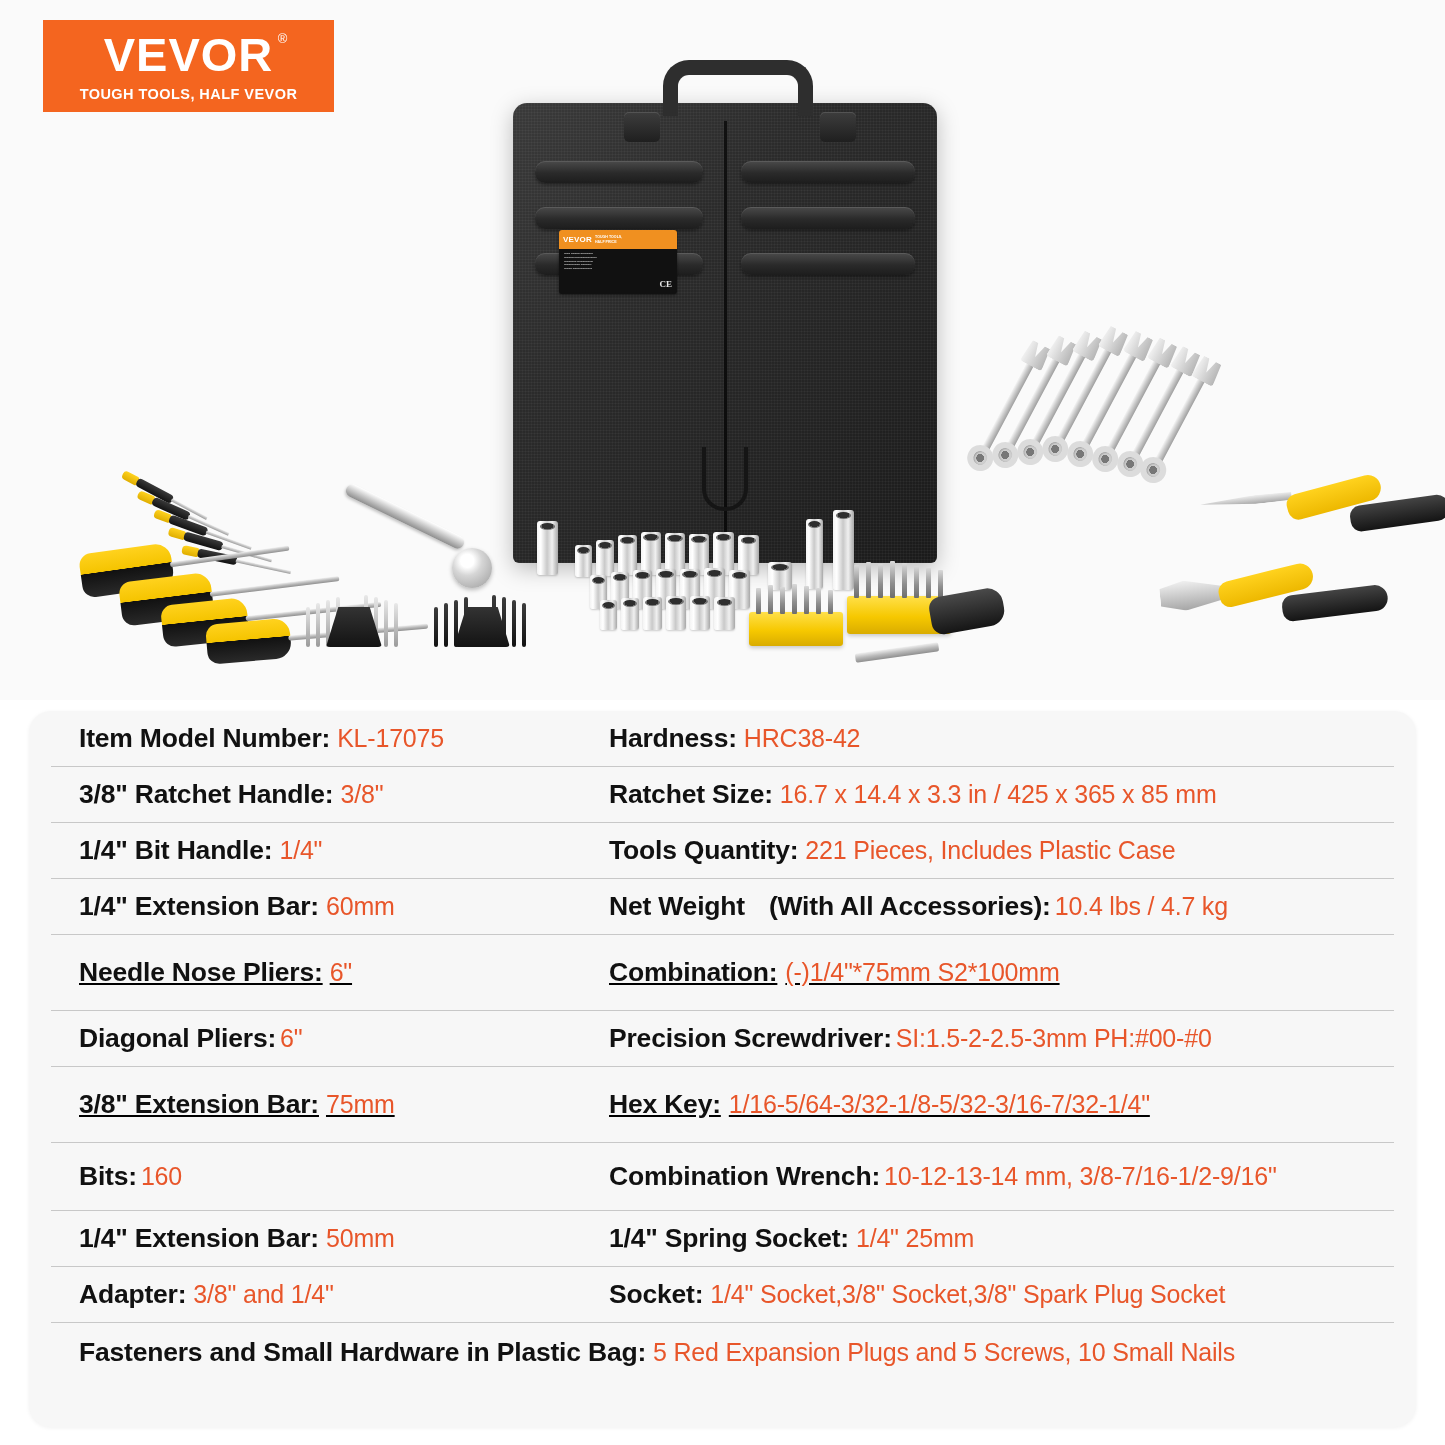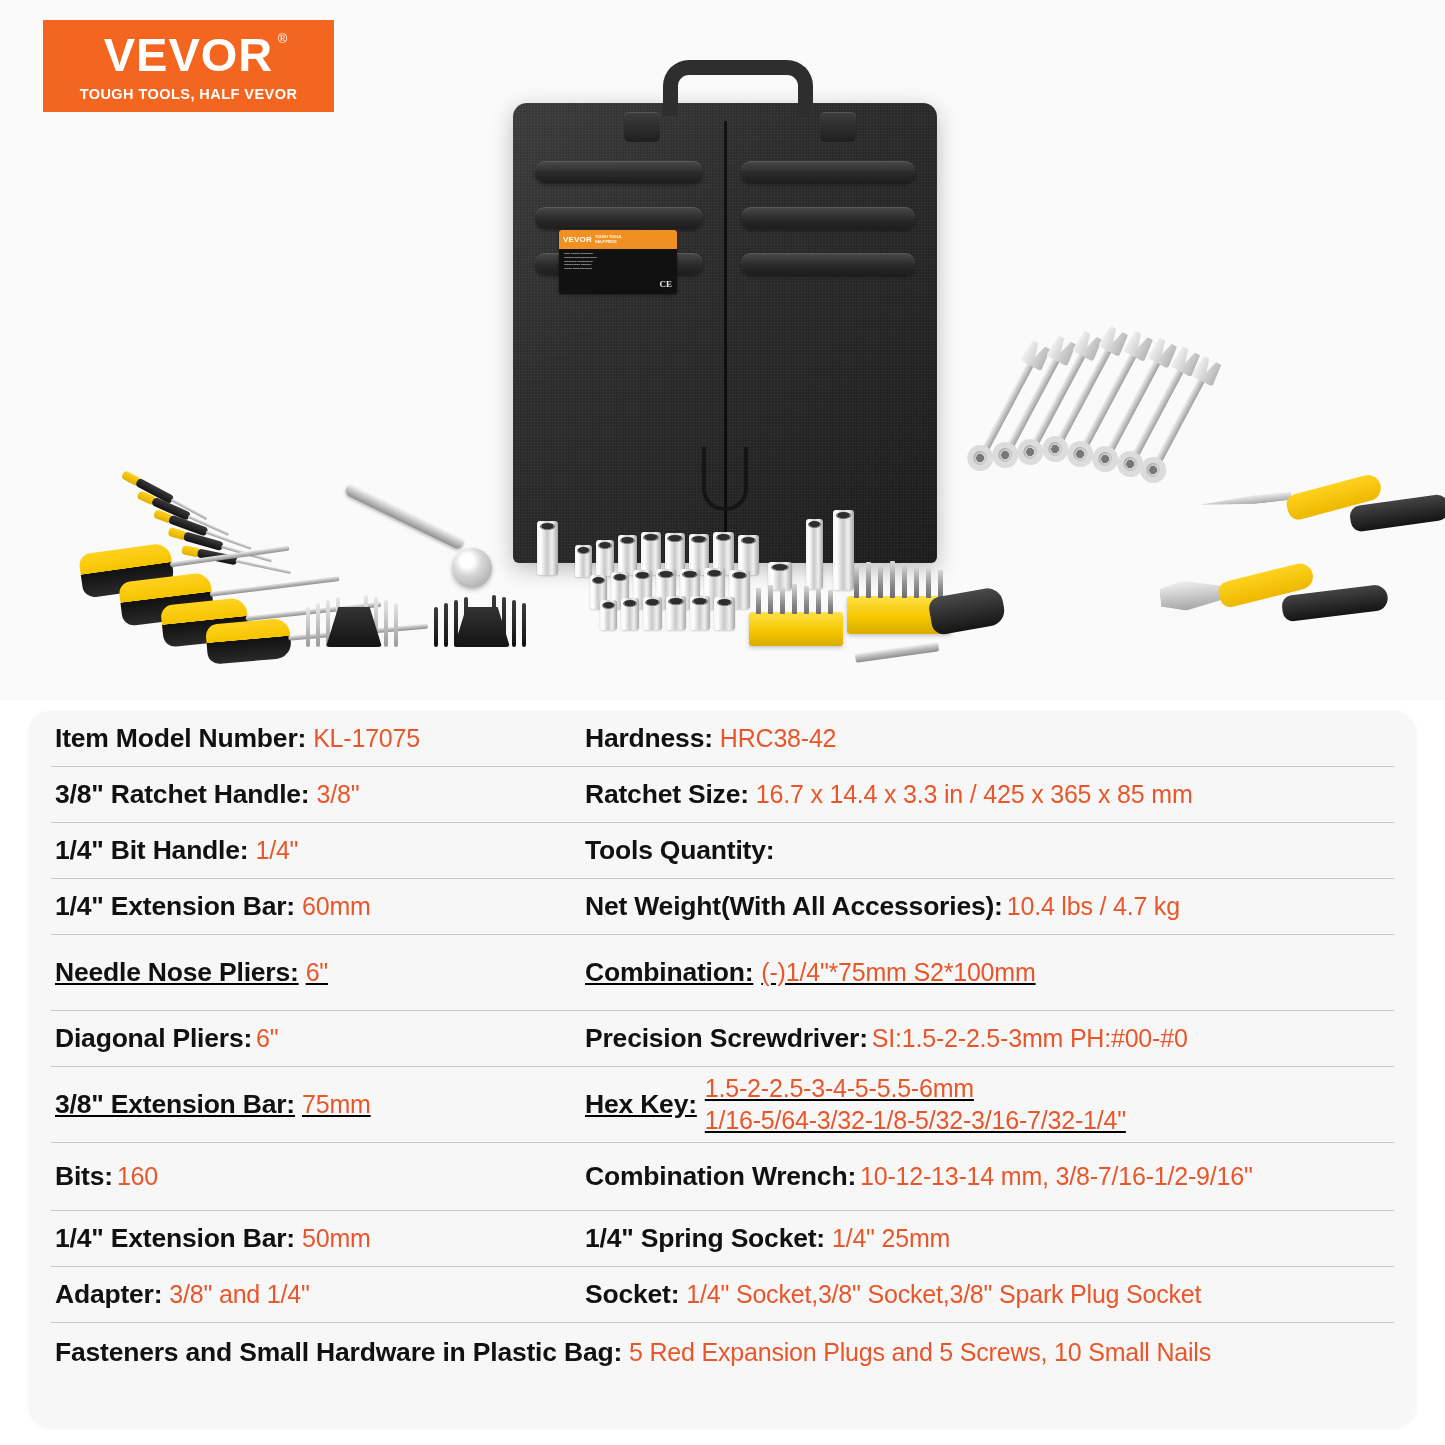--- a/index.html
+++ b/index.html
@@ -227,20 +227,21 @@
     min-height: 56px;
   }
   .cell.tall { min-height: 68px; }
   .cell.taller { min-height: 76px; text-decoration: underline; }
   .lbl {
     color: #111;
     font-weight: bold;
     font-size: 26.5px;
     white-space: nowrap;
     letter-spacing: -0.2px;
+    margin-left: 24px;
   }
   .val {
     color: #E8562A;
     font-size: 25px;
     margin-left: 7px;
     letter-spacing: -0.2px;
     white-space: nowrap;
   }
   .val.tight { margin-left: 4px; }
   .val-stack {
@@ -515,20 +516,21 @@
       <span class="lbl">Ratchet Size:</span>
       <span class="val">16.7 x 14.4 x 3.3 in / 425 x 365 x 85 mm</span>
     </div>
 
     <div class="cell">
       <span class="lbl">1/4" Bit Handle:</span>
       <span class="val">1/4"</span>
     </div>
     <div class="cell">
       <span class="lbl">Tools Quantity:</span>
+      <span class="val">221 Pieces, Includes Plastic Case</span>
     </div>
 
     <div class="cell">
       <span class="lbl">1/4" Extension Bar:</span>
       <span class="val">60mm</span>
     </div>
     <div class="cell">
       <span class="lbl">Net Weight</span>
       <span class="lbl small"> (With All Accessories):</span>
       <span class="val tight">10.4 lbs / 4.7 kg</span>
@@ -554,21 +556,20 @@
       <span class="val tight">SI:1.5-2-2.5-3mm PH:#00-#0</span>
     </div>
 
     <div class="cell taller">
       <span class="lbl">3/8" Extension Bar:</span>
       <span class="val">75mm</span>
     </div>
     <div class="cell taller">
       <span class="lbl">Hex Key:</span>
       <span class="val-stack">
-        <span>1.5-2-2.5-3-4-5-5.5-6mm</span>
         <span>1/16-5/64-3/32-1/8-5/32-3/16-7/32-1/4"</span>
       </span>
     </div>
 
     <div class="cell tall">
       <span class="lbl">Bits:</span>
       <span class="val tight">160</span>
     </div>
     <div class="cell tall">
       <span class="lbl">Combination Wrench:</span>

